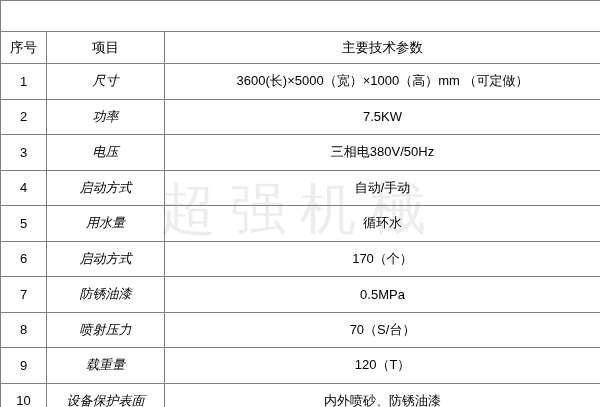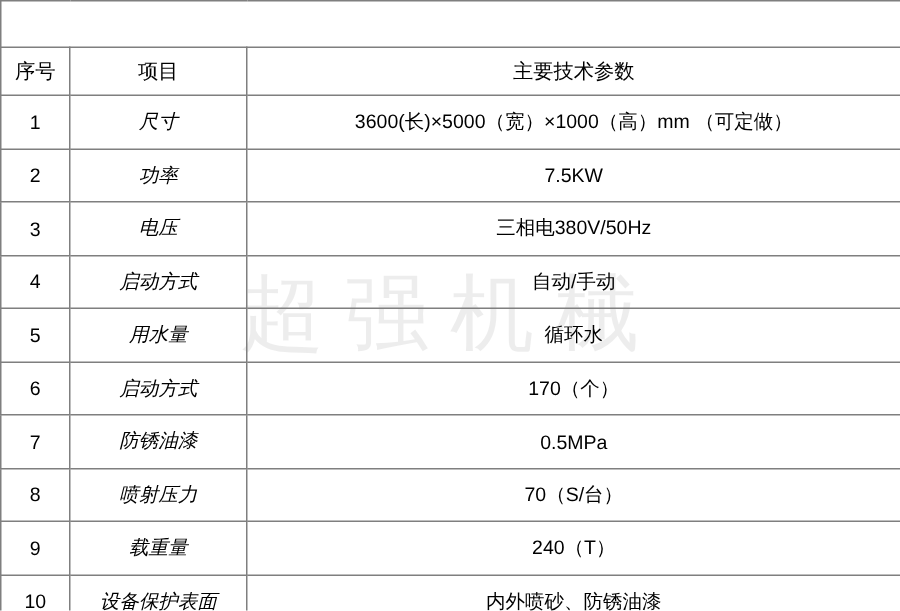--- a/index.html
+++ b/index.html
@@ -145,21 +145,21 @@
         <td class="cell-param">0.5MPa</td>
       </tr>
       <tr class="body-row">
         <td class="cell-no">8</td>
         <td class="cell-item">喷射压力</td>
         <td class="cell-param">70（S/台）</td>
       </tr>
       <tr class="body-row">
         <td class="cell-no">9</td>
         <td class="cell-item">载重量</td>
-        <td class="cell-param">240（T）</td>
+        <td class="cell-param">120（T）</td>
       </tr>
       <tr class="body-row">
         <td class="cell-no">10</td>
         <td class="cell-item">设备保护表面</td>
         <td class="cell-param">内外喷砂、防锈油漆</td>
       </tr>
     </tbody>
   </table>
 </div>
 

